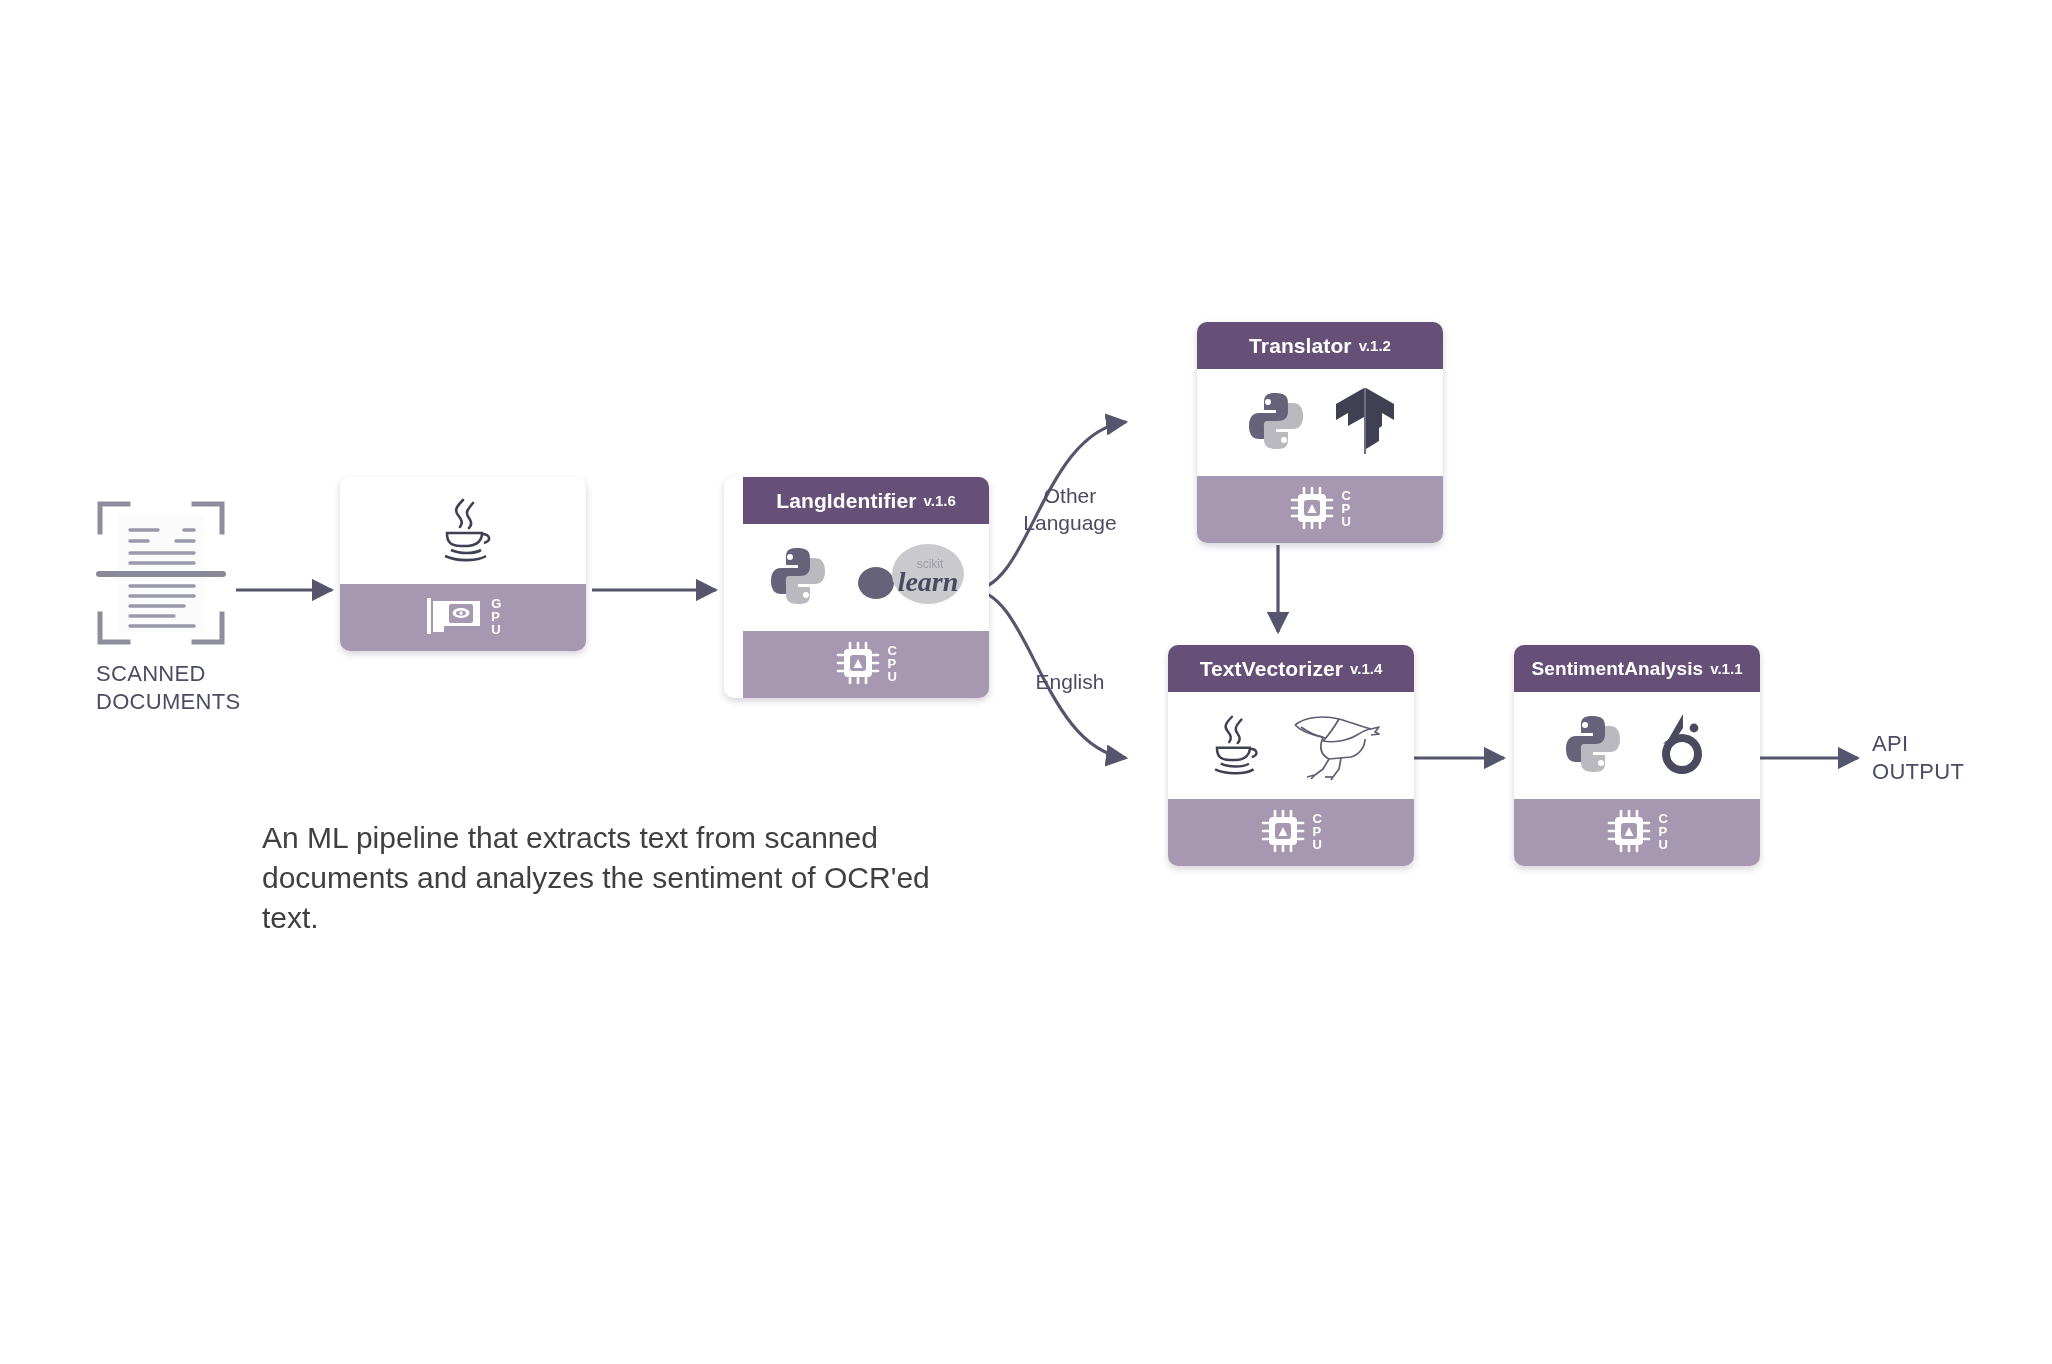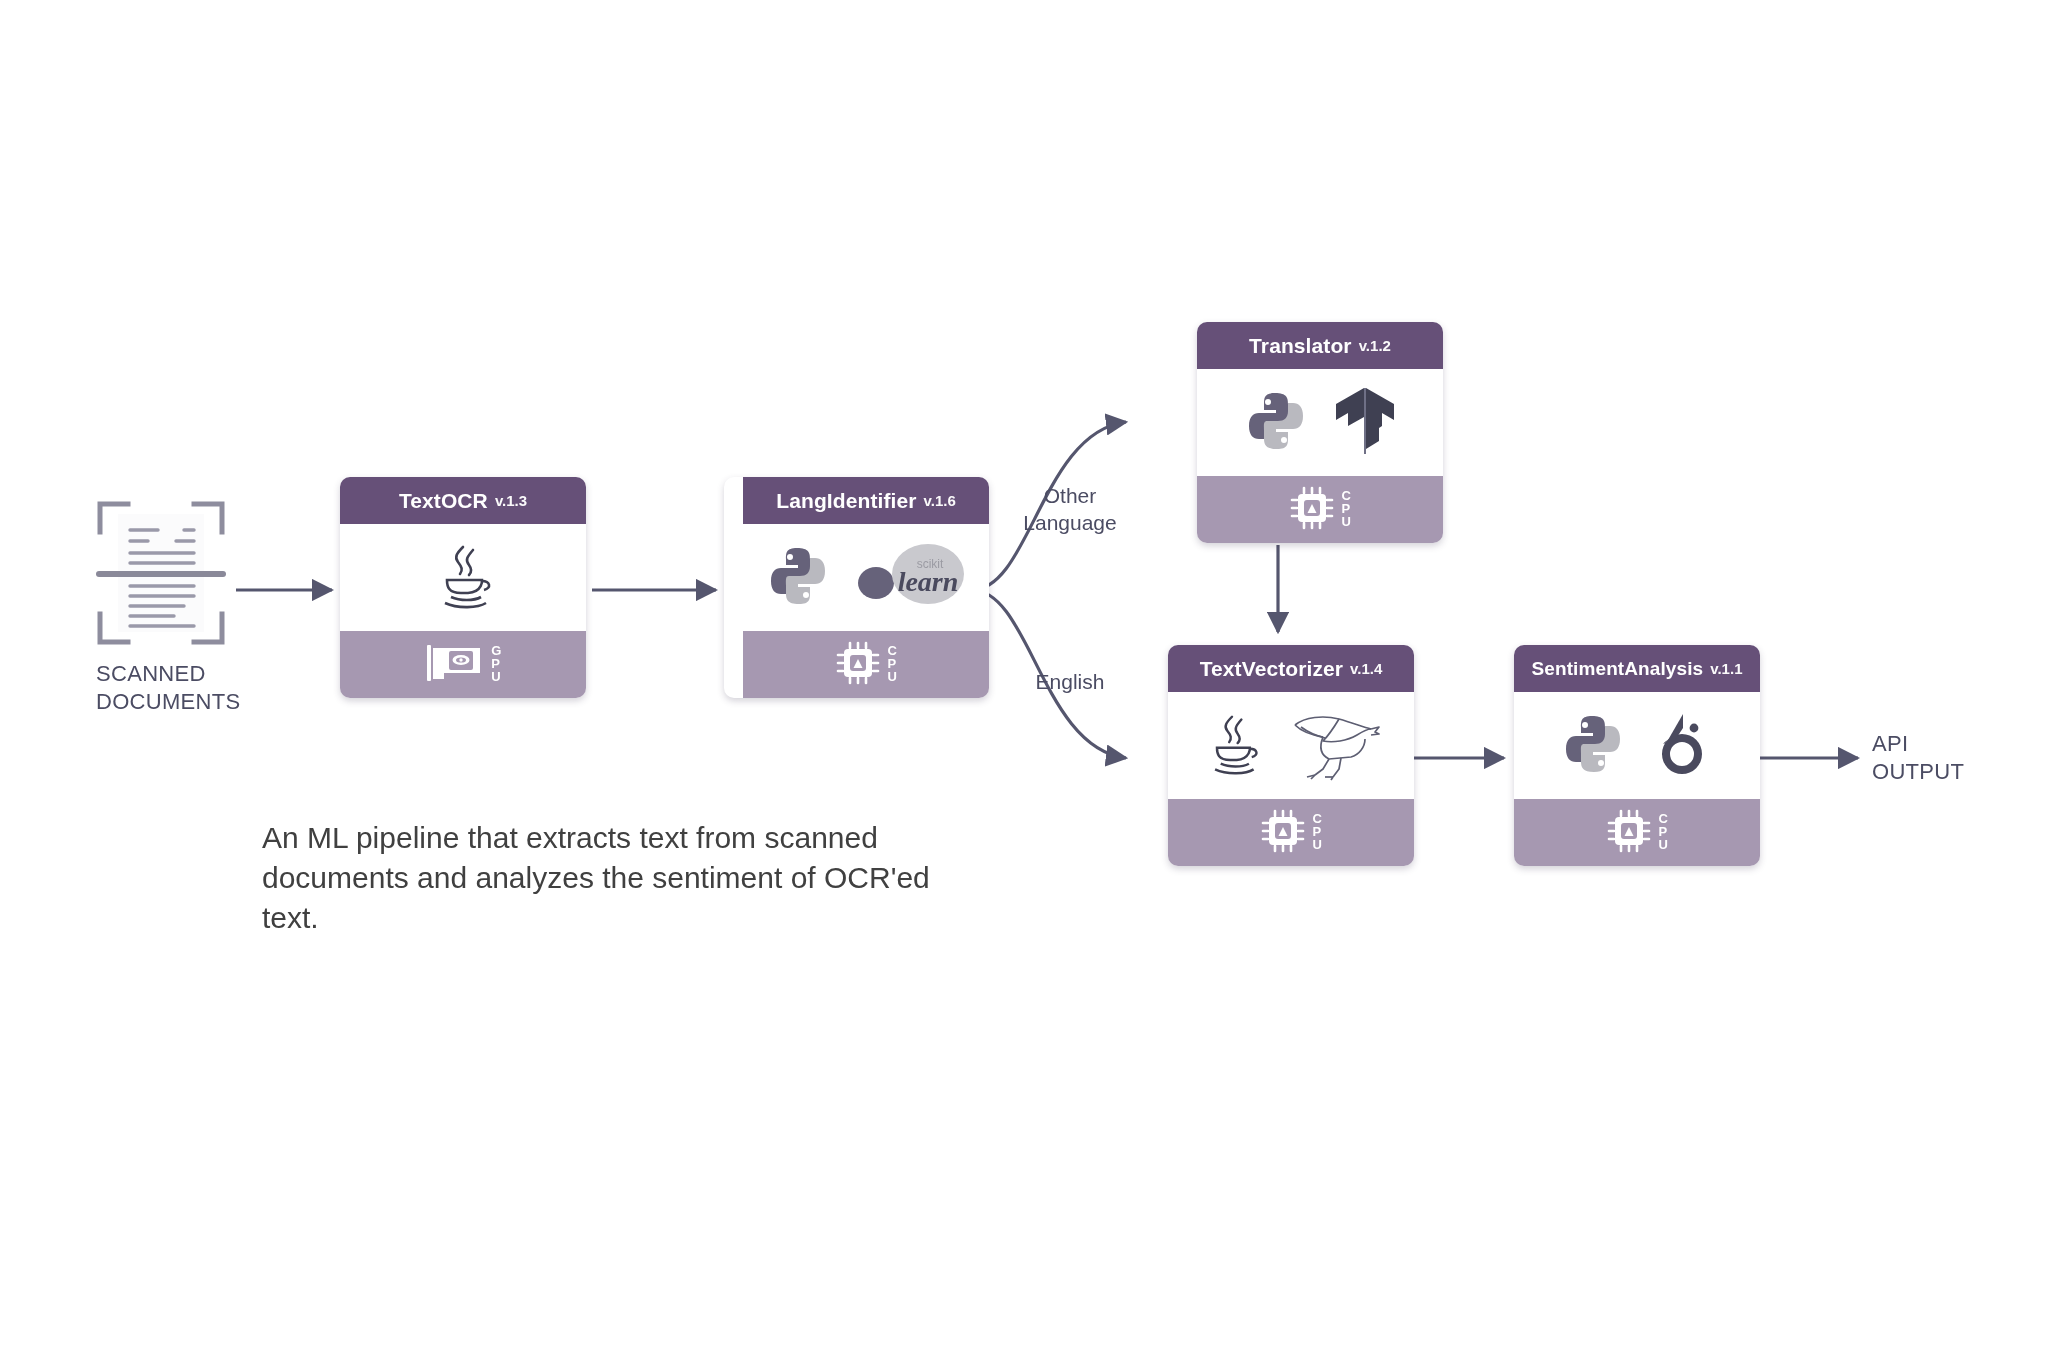--- a/index.html
+++ b/index.html
@@ -104,24 +104,20 @@
           <path d="M 34 118 L 78 118"></path>
         <path d="M 34 128 L 98 128"></path>
       </g>
       <rect x="0" y="73" width="130" height="6" rx="3" fill="#8a8999"></rect>
     </svg>
   </div>
   <div class="freetext endpoint-label" style="left:96px;top:660px;width:170px;text-align:left;">SCANNED
 DOCUMENTS</div>
 
   <div class="card" style="left:340px;top:477px;">
-    <div class="card-head">
-      <span class="card-title">TextOCR</span>
-      <span class="card-ver">v.1.3</span>
-    </div>
     <div class="card-body">
 
       <span>
         <svg width="66" height="74" viewBox="0 0 66 74" xmlns="http://www.w3.org/2000/svg">
           <g fill="none" stroke="#3f4052" stroke-width="2.6" stroke-linecap="round">
             <path d="M 33 8 C 27 14 24 18 28 23 C 32 28 33 31 30 35"></path>
             <path d="M 43 11 C 37 18 35 21 39 26 C 42 30 42 33 39 36"></path>
           </g>
           <path d="M 17 41 L 52 41 C 52 41 53 53 38 54 L 31 54 C 18 54 17 47 17 41 Z" fill="none" stroke="#3f4052" stroke-width="2.6"></path>
           <path d="M 52 42 C 60 42 62 49 54 51" fill="none" stroke="#3f4052" stroke-width="2.6"></path>

